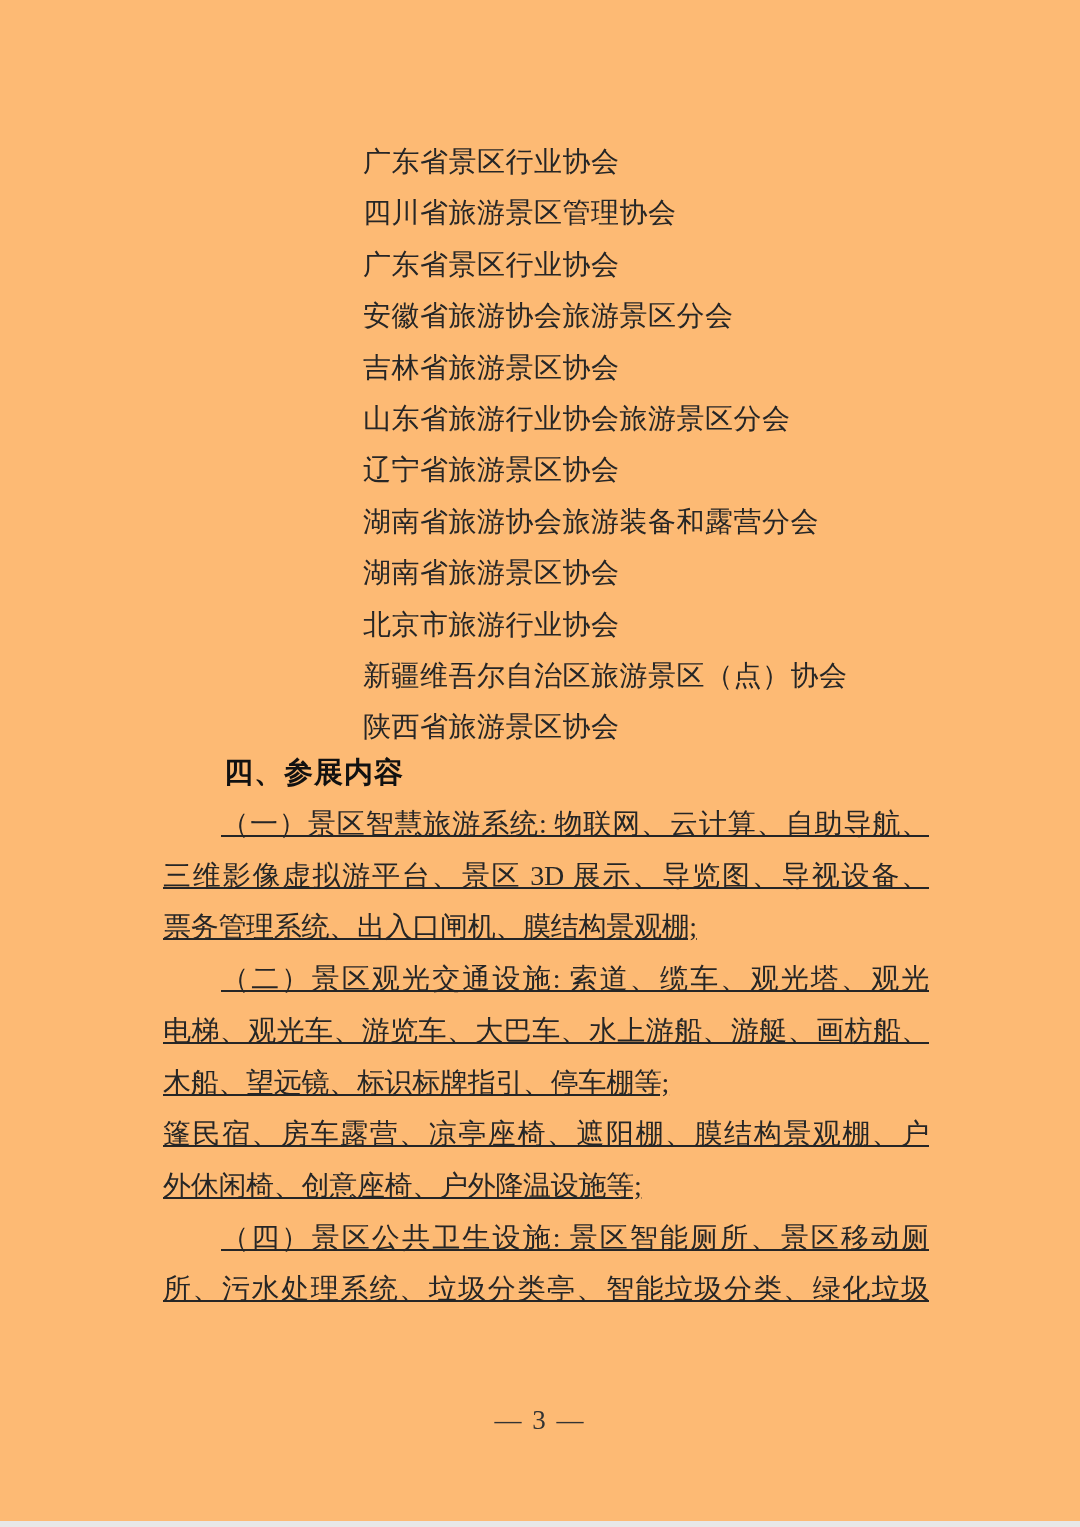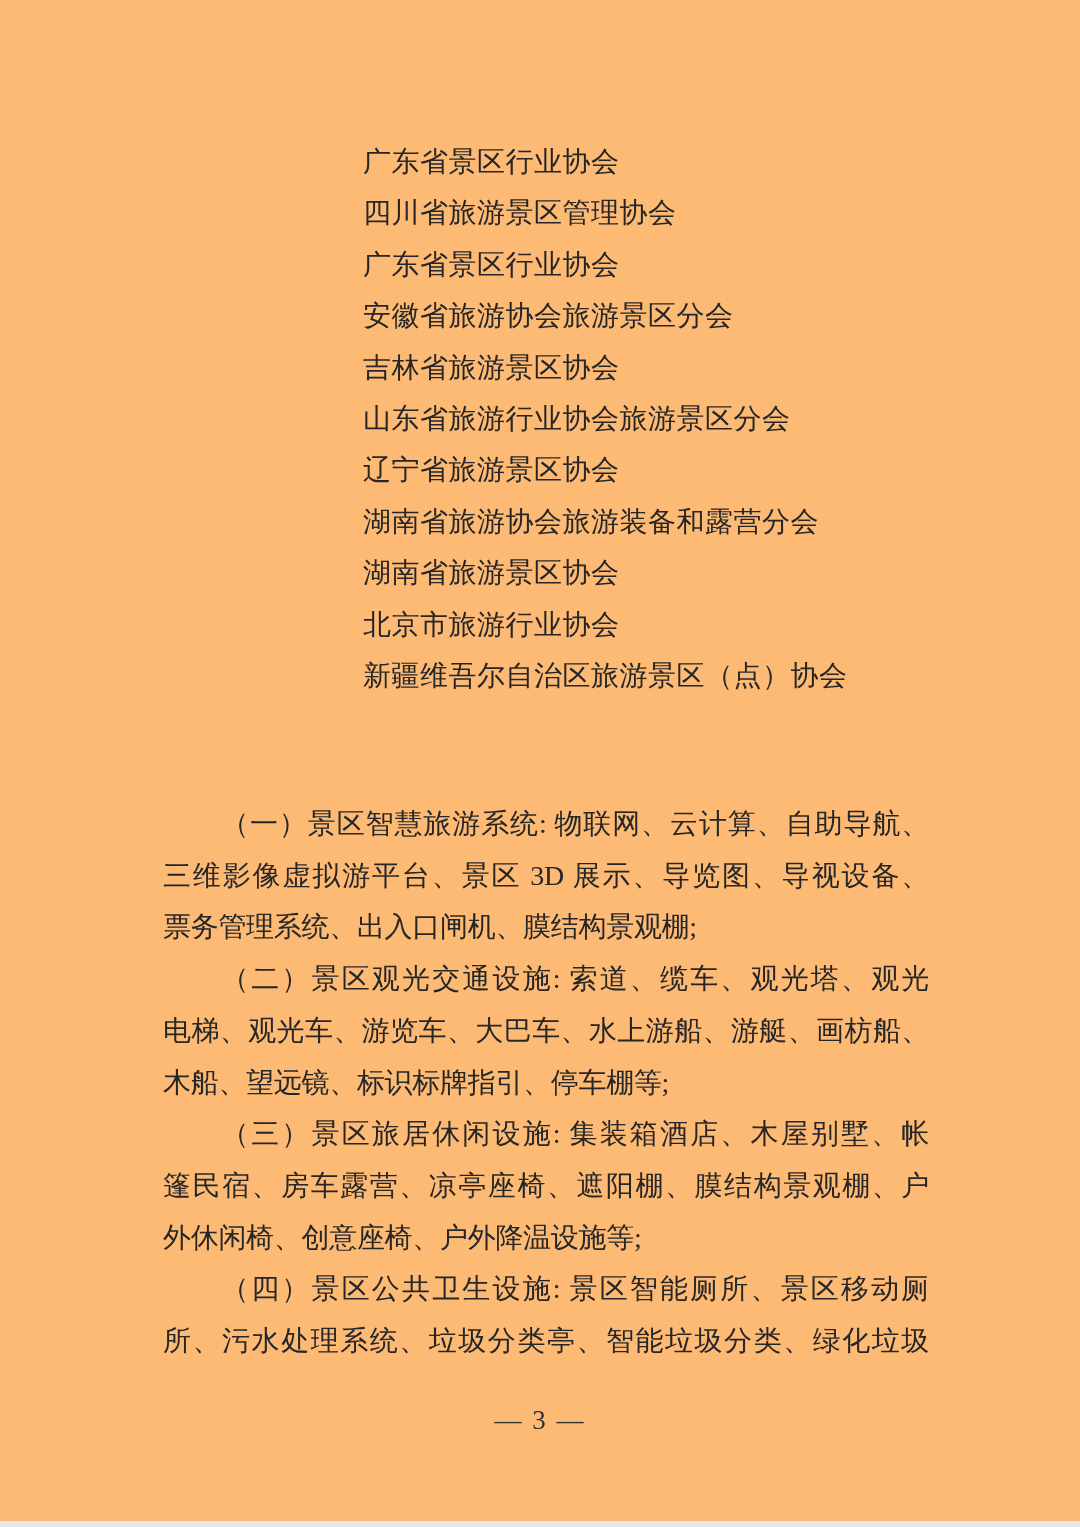--- a/index.html
+++ b/index.html
@@ -38,20 +38,21 @@
     width:766px;
     font-size:28px;
     line-height:51.7px;
     letter-spacing:-0.3px;
   }
   .body-text p{margin:0;padding:0;}
   .ln{
     text-align:justify;
     text-align-last:justify;
     white-space:normal;
+    text-decoration:underline;
   }
   .ln.first{text-indent:58px;}
   .ln.end{text-align-last:left;}
   
   .page-footer{
     position:absolute;
     left:0;top:1404px;
     width:100%;
     text-align:center;
     font-size:27px;
@@ -70,39 +71,40 @@
     <div>四川省旅游景区管理协会</div>
     <div>广东省景区行业协会</div>
     <div>安徽省旅游协会旅游景区分会</div>
     <div>吉林省旅游景区协会</div>
     <div>山东省旅游行业协会旅游景区分会</div>
     <div>辽宁省旅游景区协会</div>
     <div>湖南省旅游协会旅游装备和露营分会</div>
     <div>湖南省旅游景区协会</div>
     <div>北京市旅游行业协会</div>
     <div>新疆维吾尔自治区旅游景区（点）协会</div>
+    <div>陕西省旅游景区协会</div>
   </div>
 
+  <div class="section-heading">四、参展内容</div>
 
   <div class="body-text">
     <p>
       </p>
       <div class="ln first">（一）景区智慧旅游系统: 物联网、云计算、自助导航、</div>
       <div class="ln">三维影像虚拟游平台、景区 3D 展示、导览图、导视设备、</div>
       <div class="ln end">票务管理系统、出入口闸机、膜结构景观棚;</div>
     <p></p>
     <p>
       </p>
       <div class="ln first">（二）景区观光交通设施: 索道、缆车、观光塔、观光</div>
       <div class="ln">电梯、观光车、游览车、大巴车、水上游船、游艇、画枋船、</div>
       <div class="ln end">木船、望远镜、标识标牌指引、停车棚等;</div>
     <p></p>
     <p>
       </p>
-      <div class="ln first">（三）景区旅居休闲设施: 集装箱酒店、木屋别墅、帐</div>
       <div class="ln">篷民宿、房车露营、凉亭座椅、遮阳棚、膜结构景观棚、户</div>
       <div class="ln end">外休闲椅、创意座椅、户外降温设施等;</div>
     <p></p>
     <p>
       </p>
       <div class="ln first">（四）景区公共卫生设施: 景区智能厕所、景区移动厕</div>
       <div class="ln">所、污水处理系统、垃圾分类亭、智能垃圾分类、绿化垃圾</div>
     <p></p>
   </div>
 

